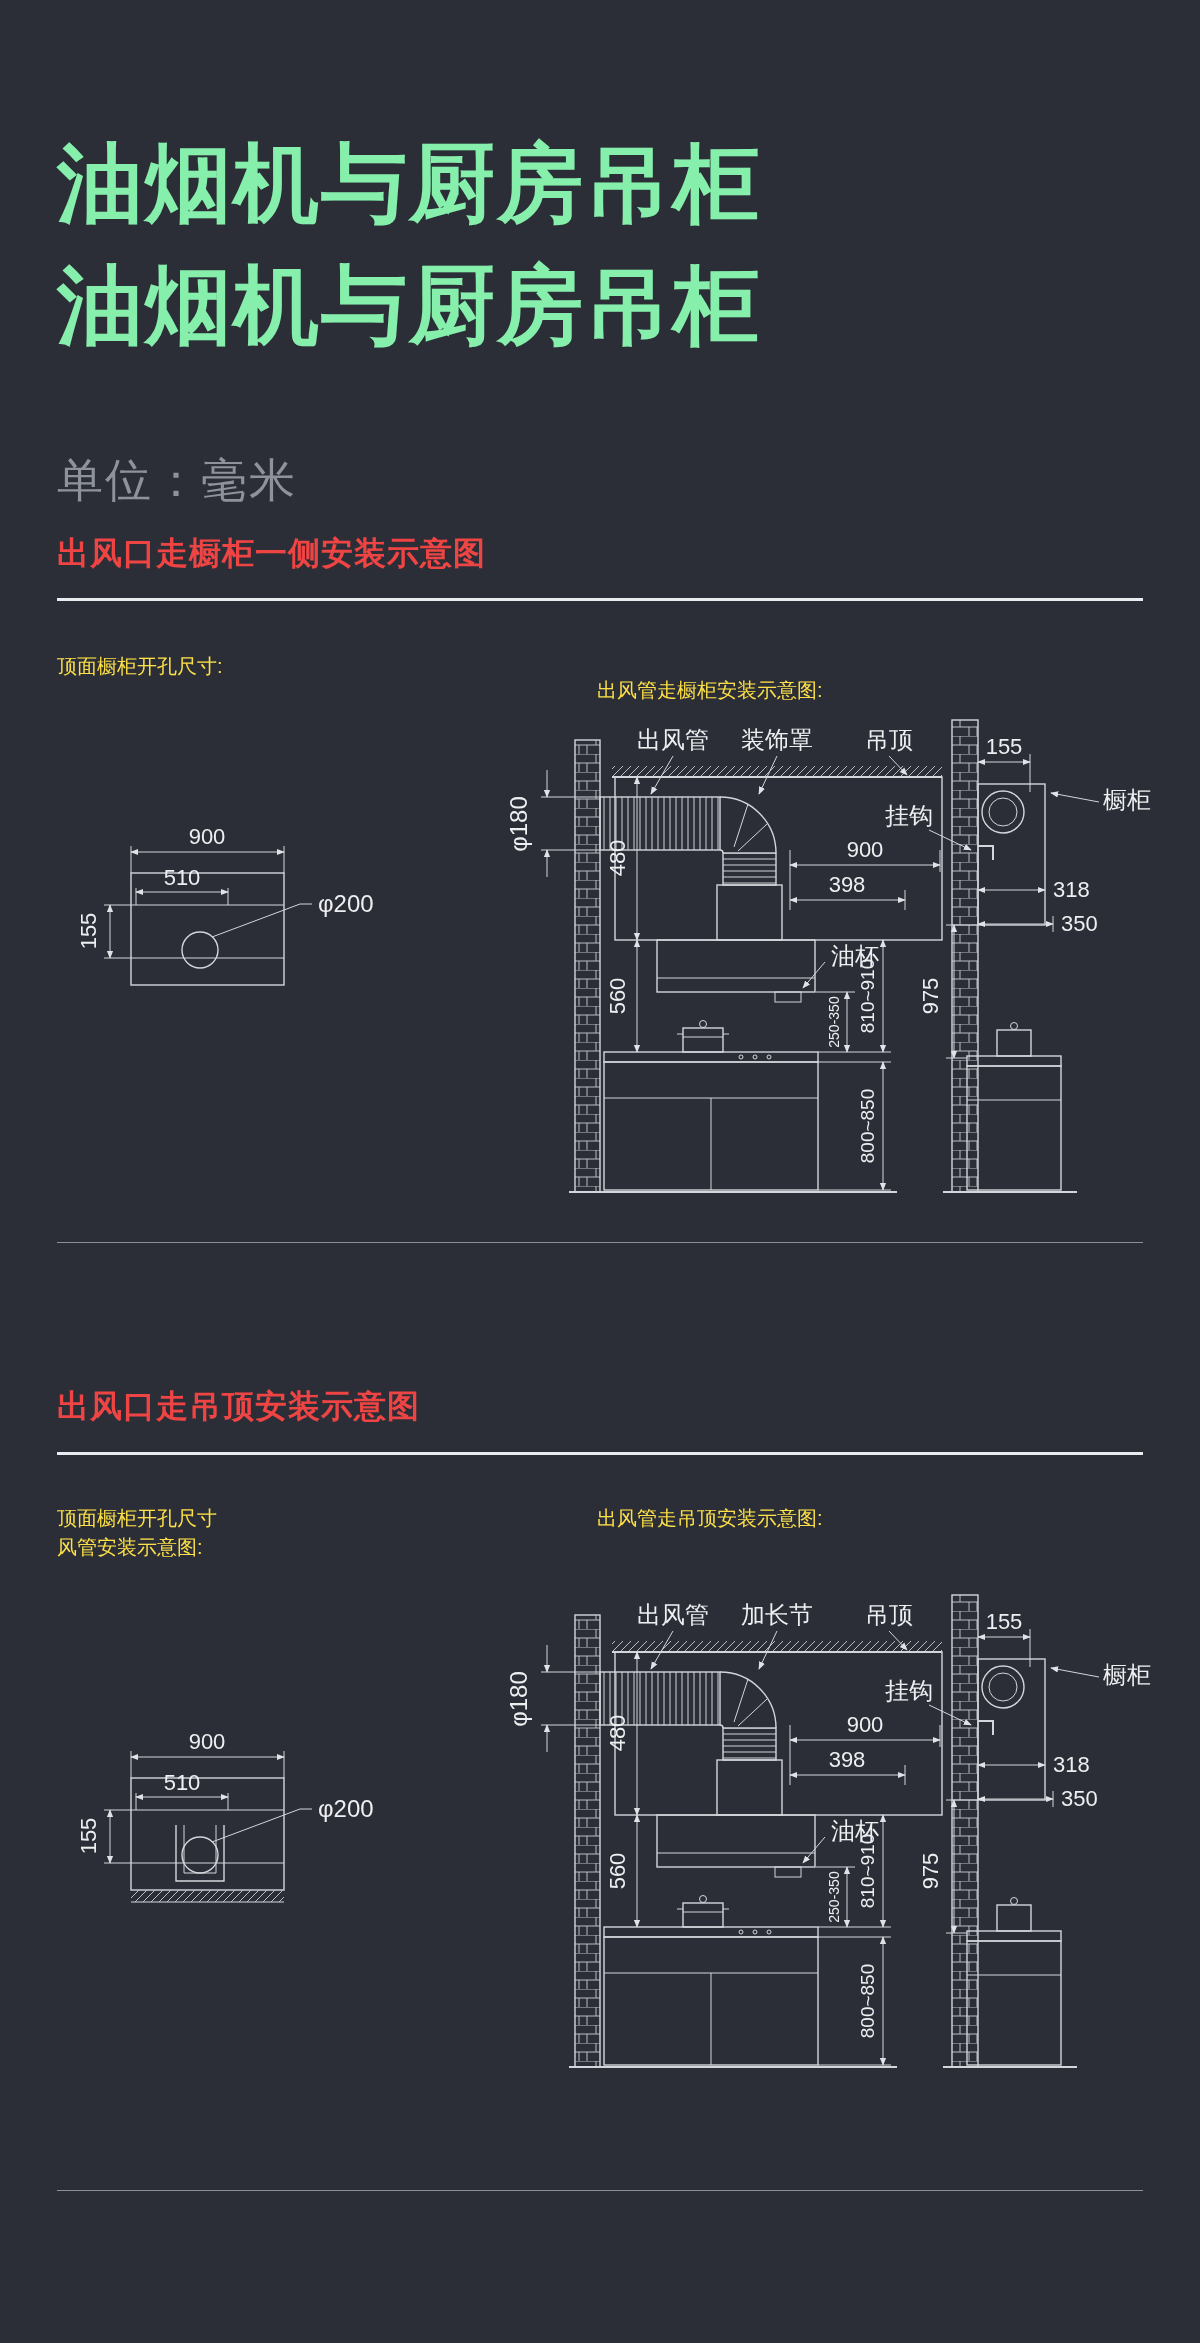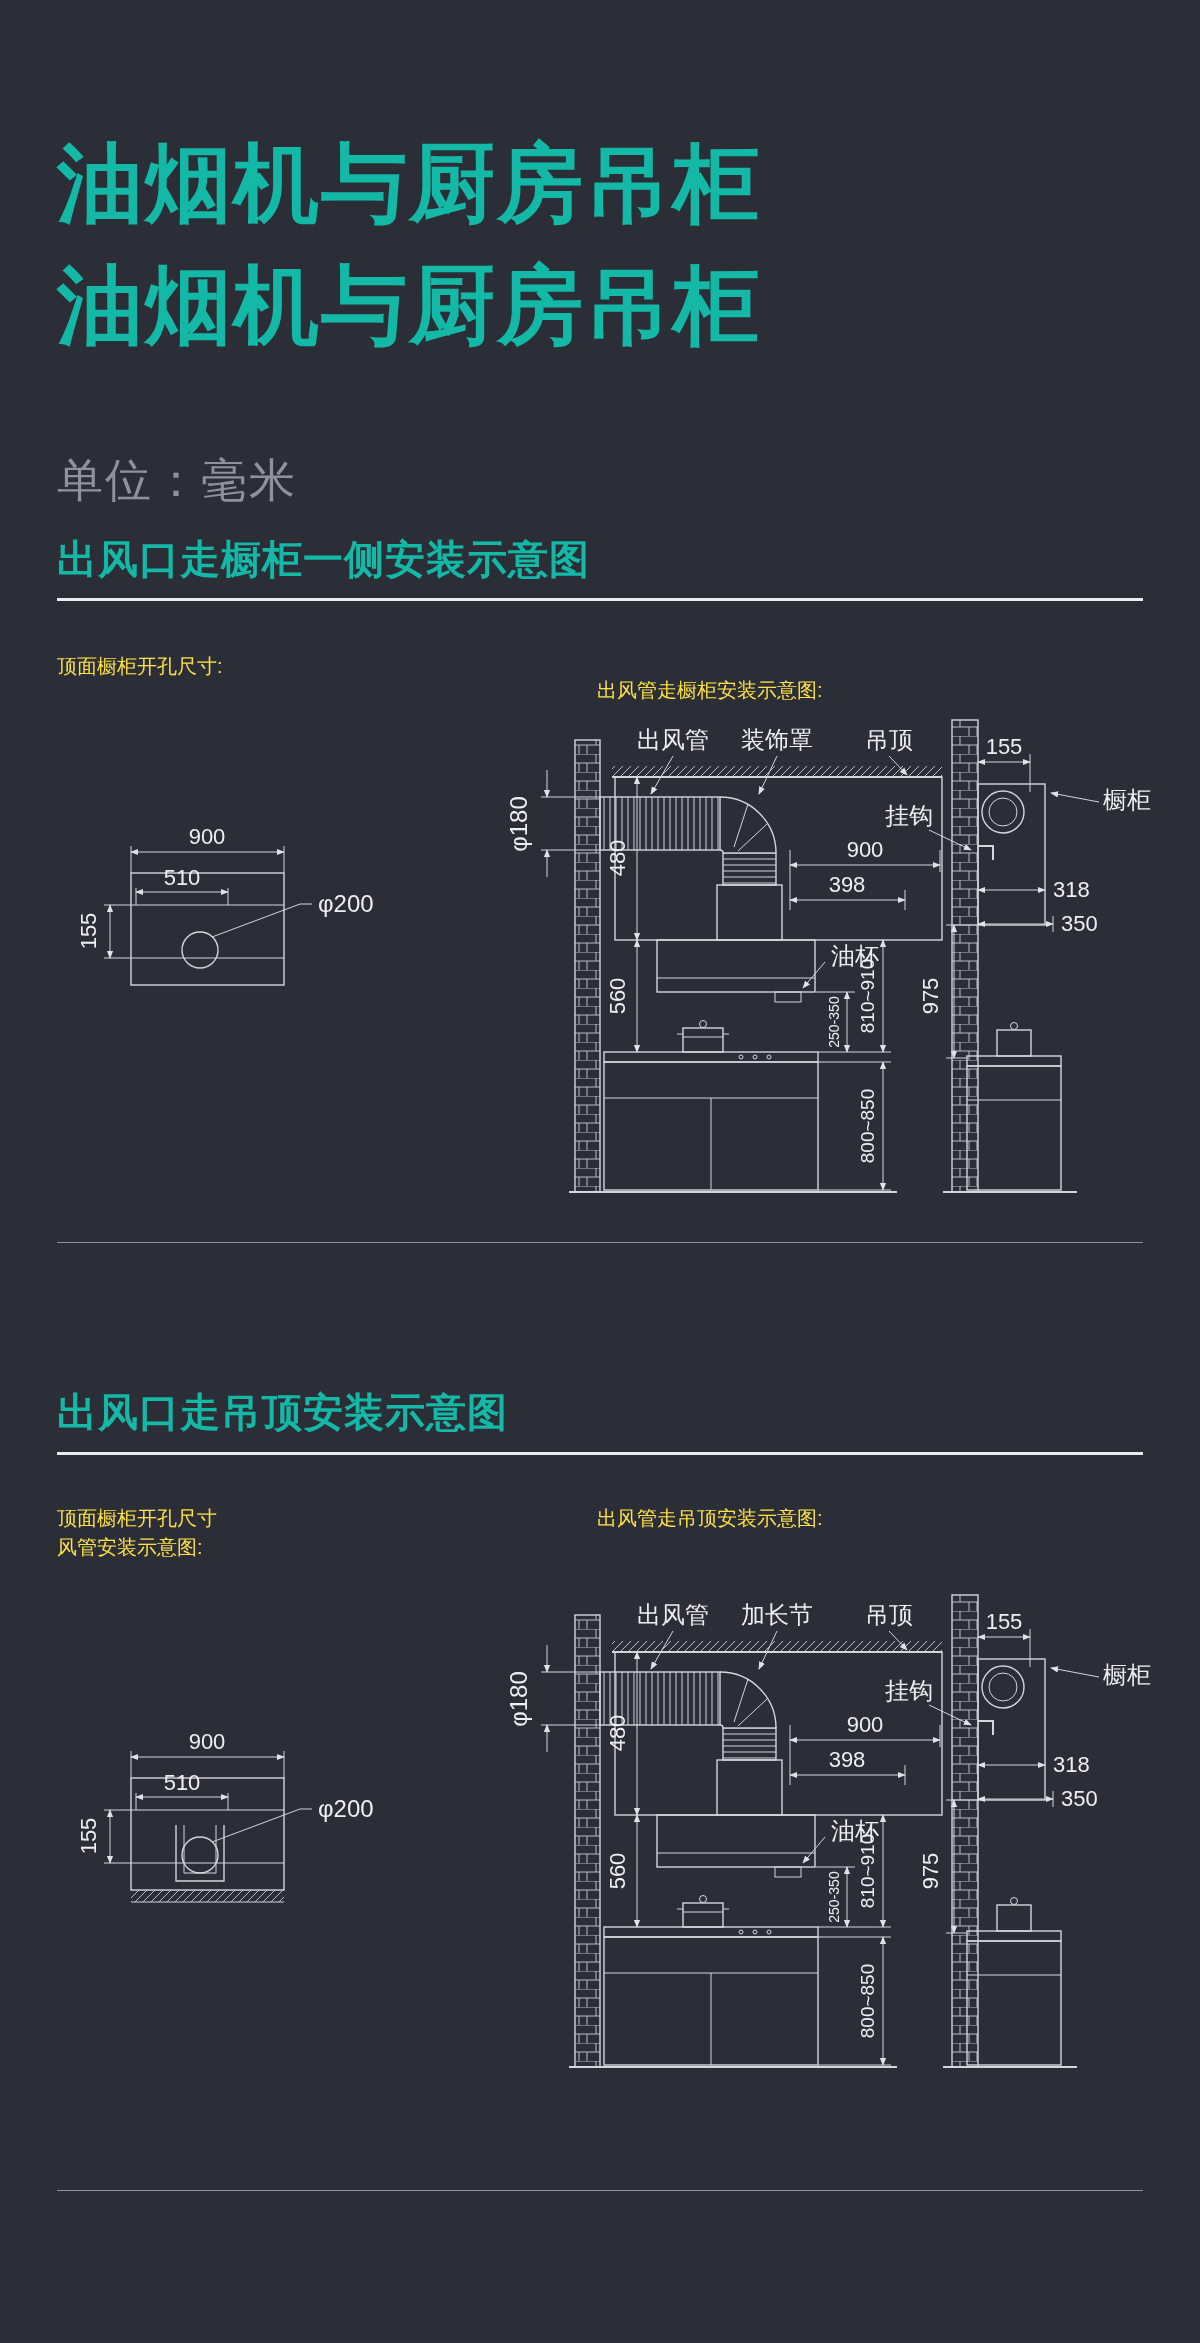--- a/index.html
+++ b/index.html
@@ -3,30 +3,30 @@
 <meta charset="utf-8">
 <style>
   html,body { margin:0; padding:0; background:#1f2128; }
   .page {
     position:relative; width:1200px; height:2343px;
     background:#2b2e36; overflow:hidden;
     font-family:"Liberation Sans", sans-serif;
   }
   .title {
     position:absolute; left:57px; top:122px;
-    color:#14b8a6; font-size:86px; font-weight:bold; line-height:1.42;
+    color:#86efac; font-size:86px; font-weight:bold; line-height:1.42;
     letter-spacing:2px;
   }
   .unit {
     position:absolute; left:57px; top:406px;
     color:#8e929a; font-size:46px; letter-spacing:2px;margin-top:44px;
   }
   .sec-heading {
     position:absolute; left:57px;
-    color:#14b8a6; font-size:40px; font-weight:bold; letter-spacing:1px;
+    color:#ef4444; font-size:32px; font-weight:bold; letter-spacing:1px;
   }
   .rule {
     position:absolute; left:57px; width:1086px; height:3px; background:#e9ebee;
   }
   .divider {
     position:absolute; left:57px; width:1086px; height:1px; background:#8b8f97;
   }
   .caption {
     position:absolute; color:#fde047; font-size:20px; line-height:1.45;
   }

